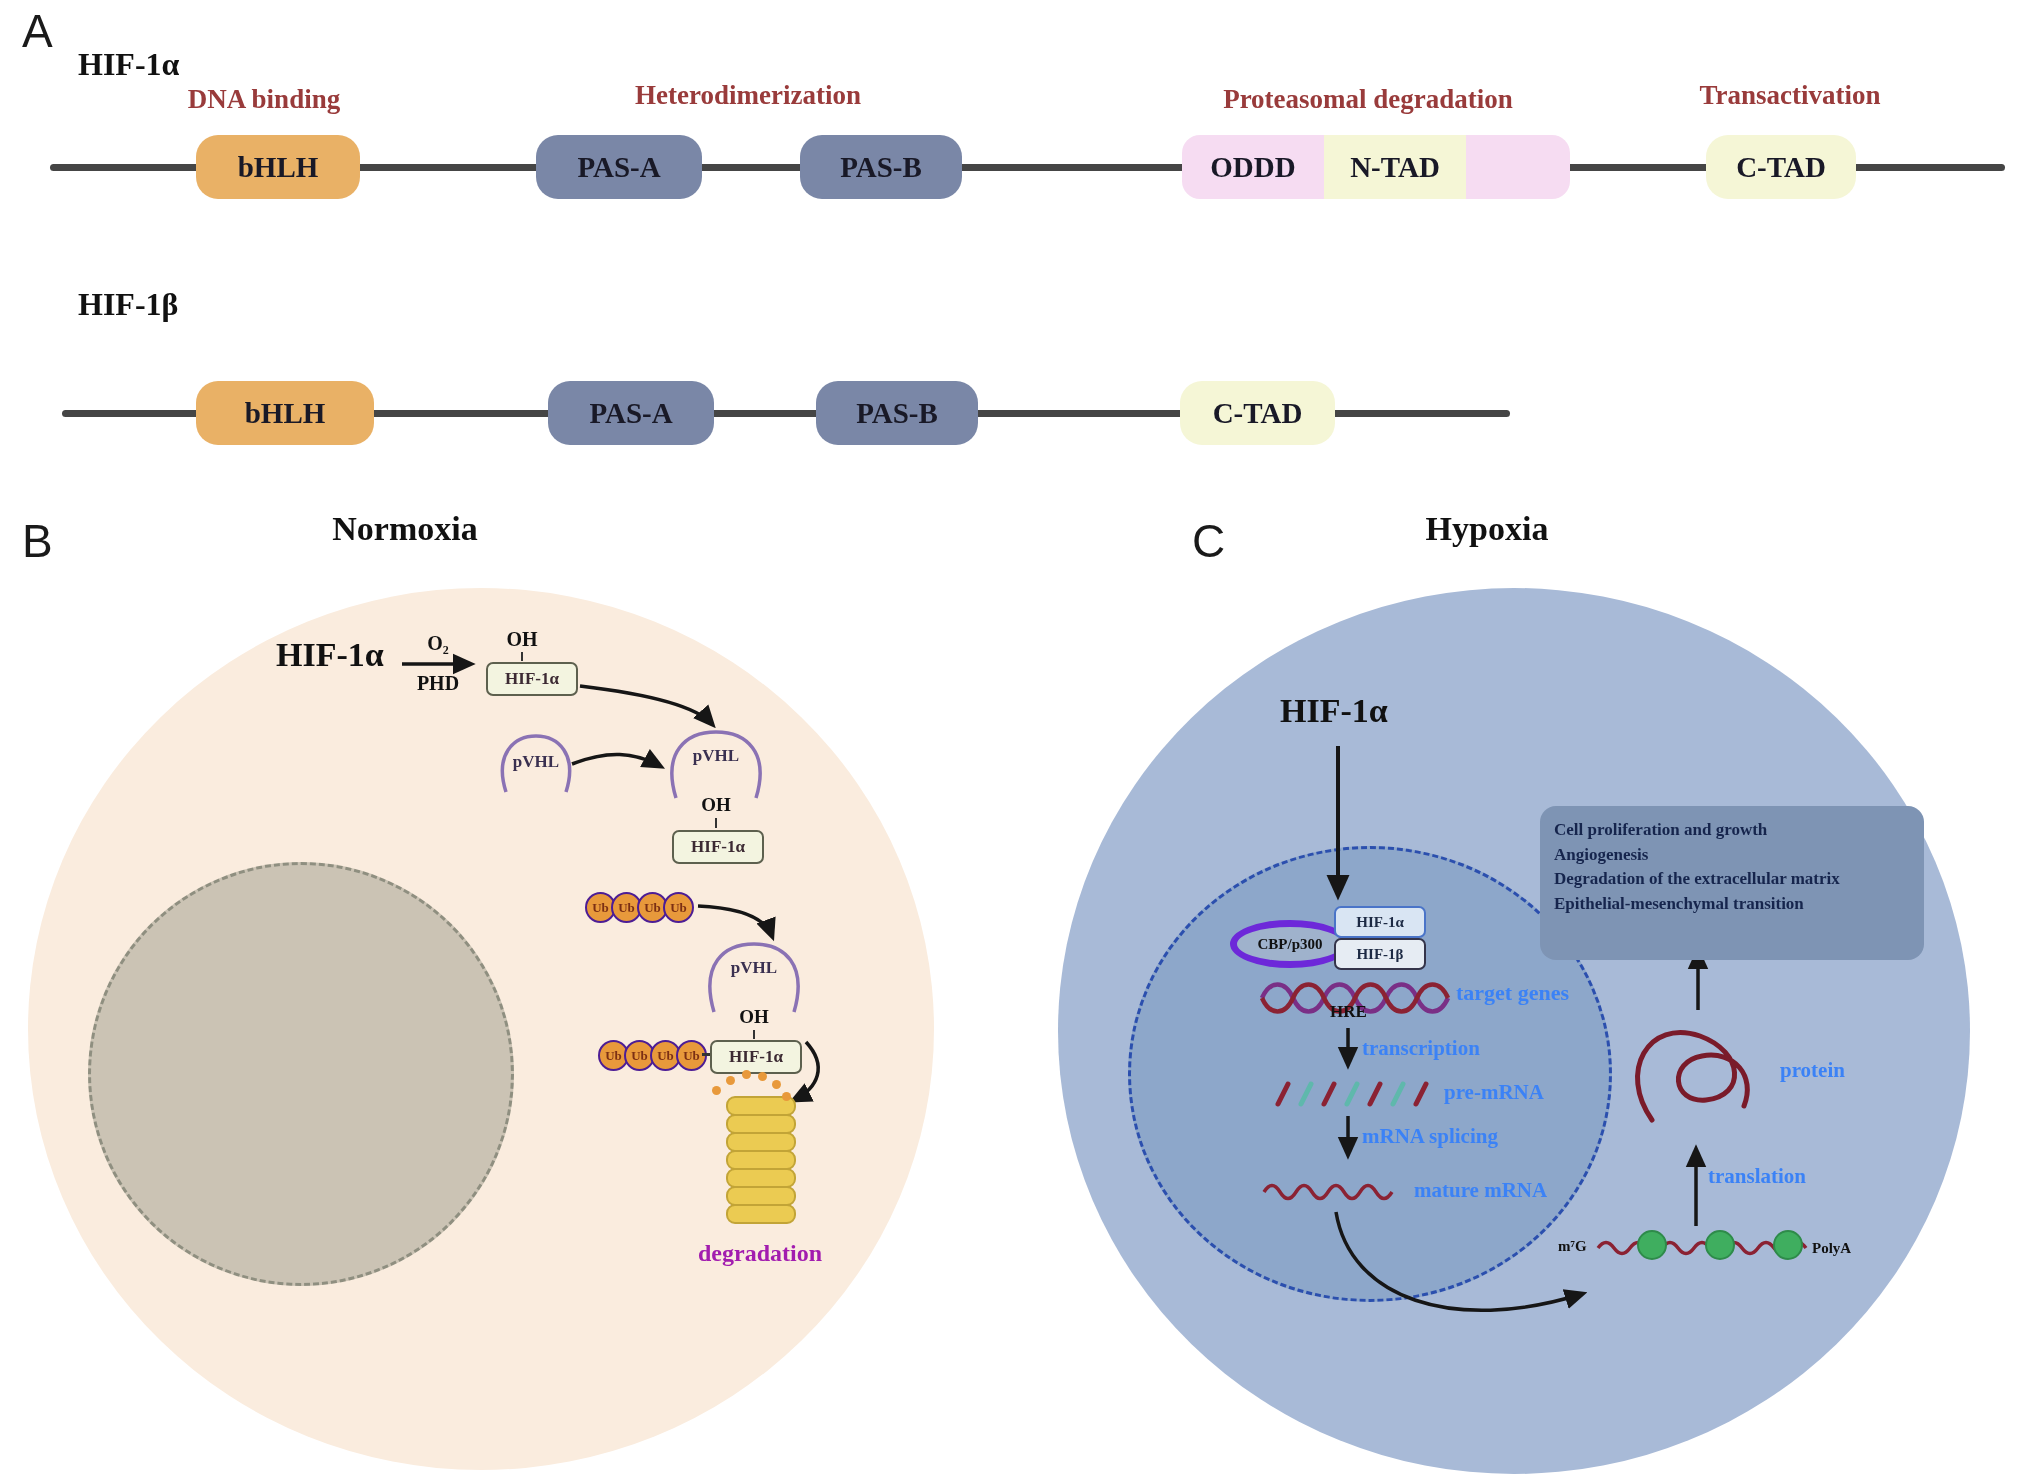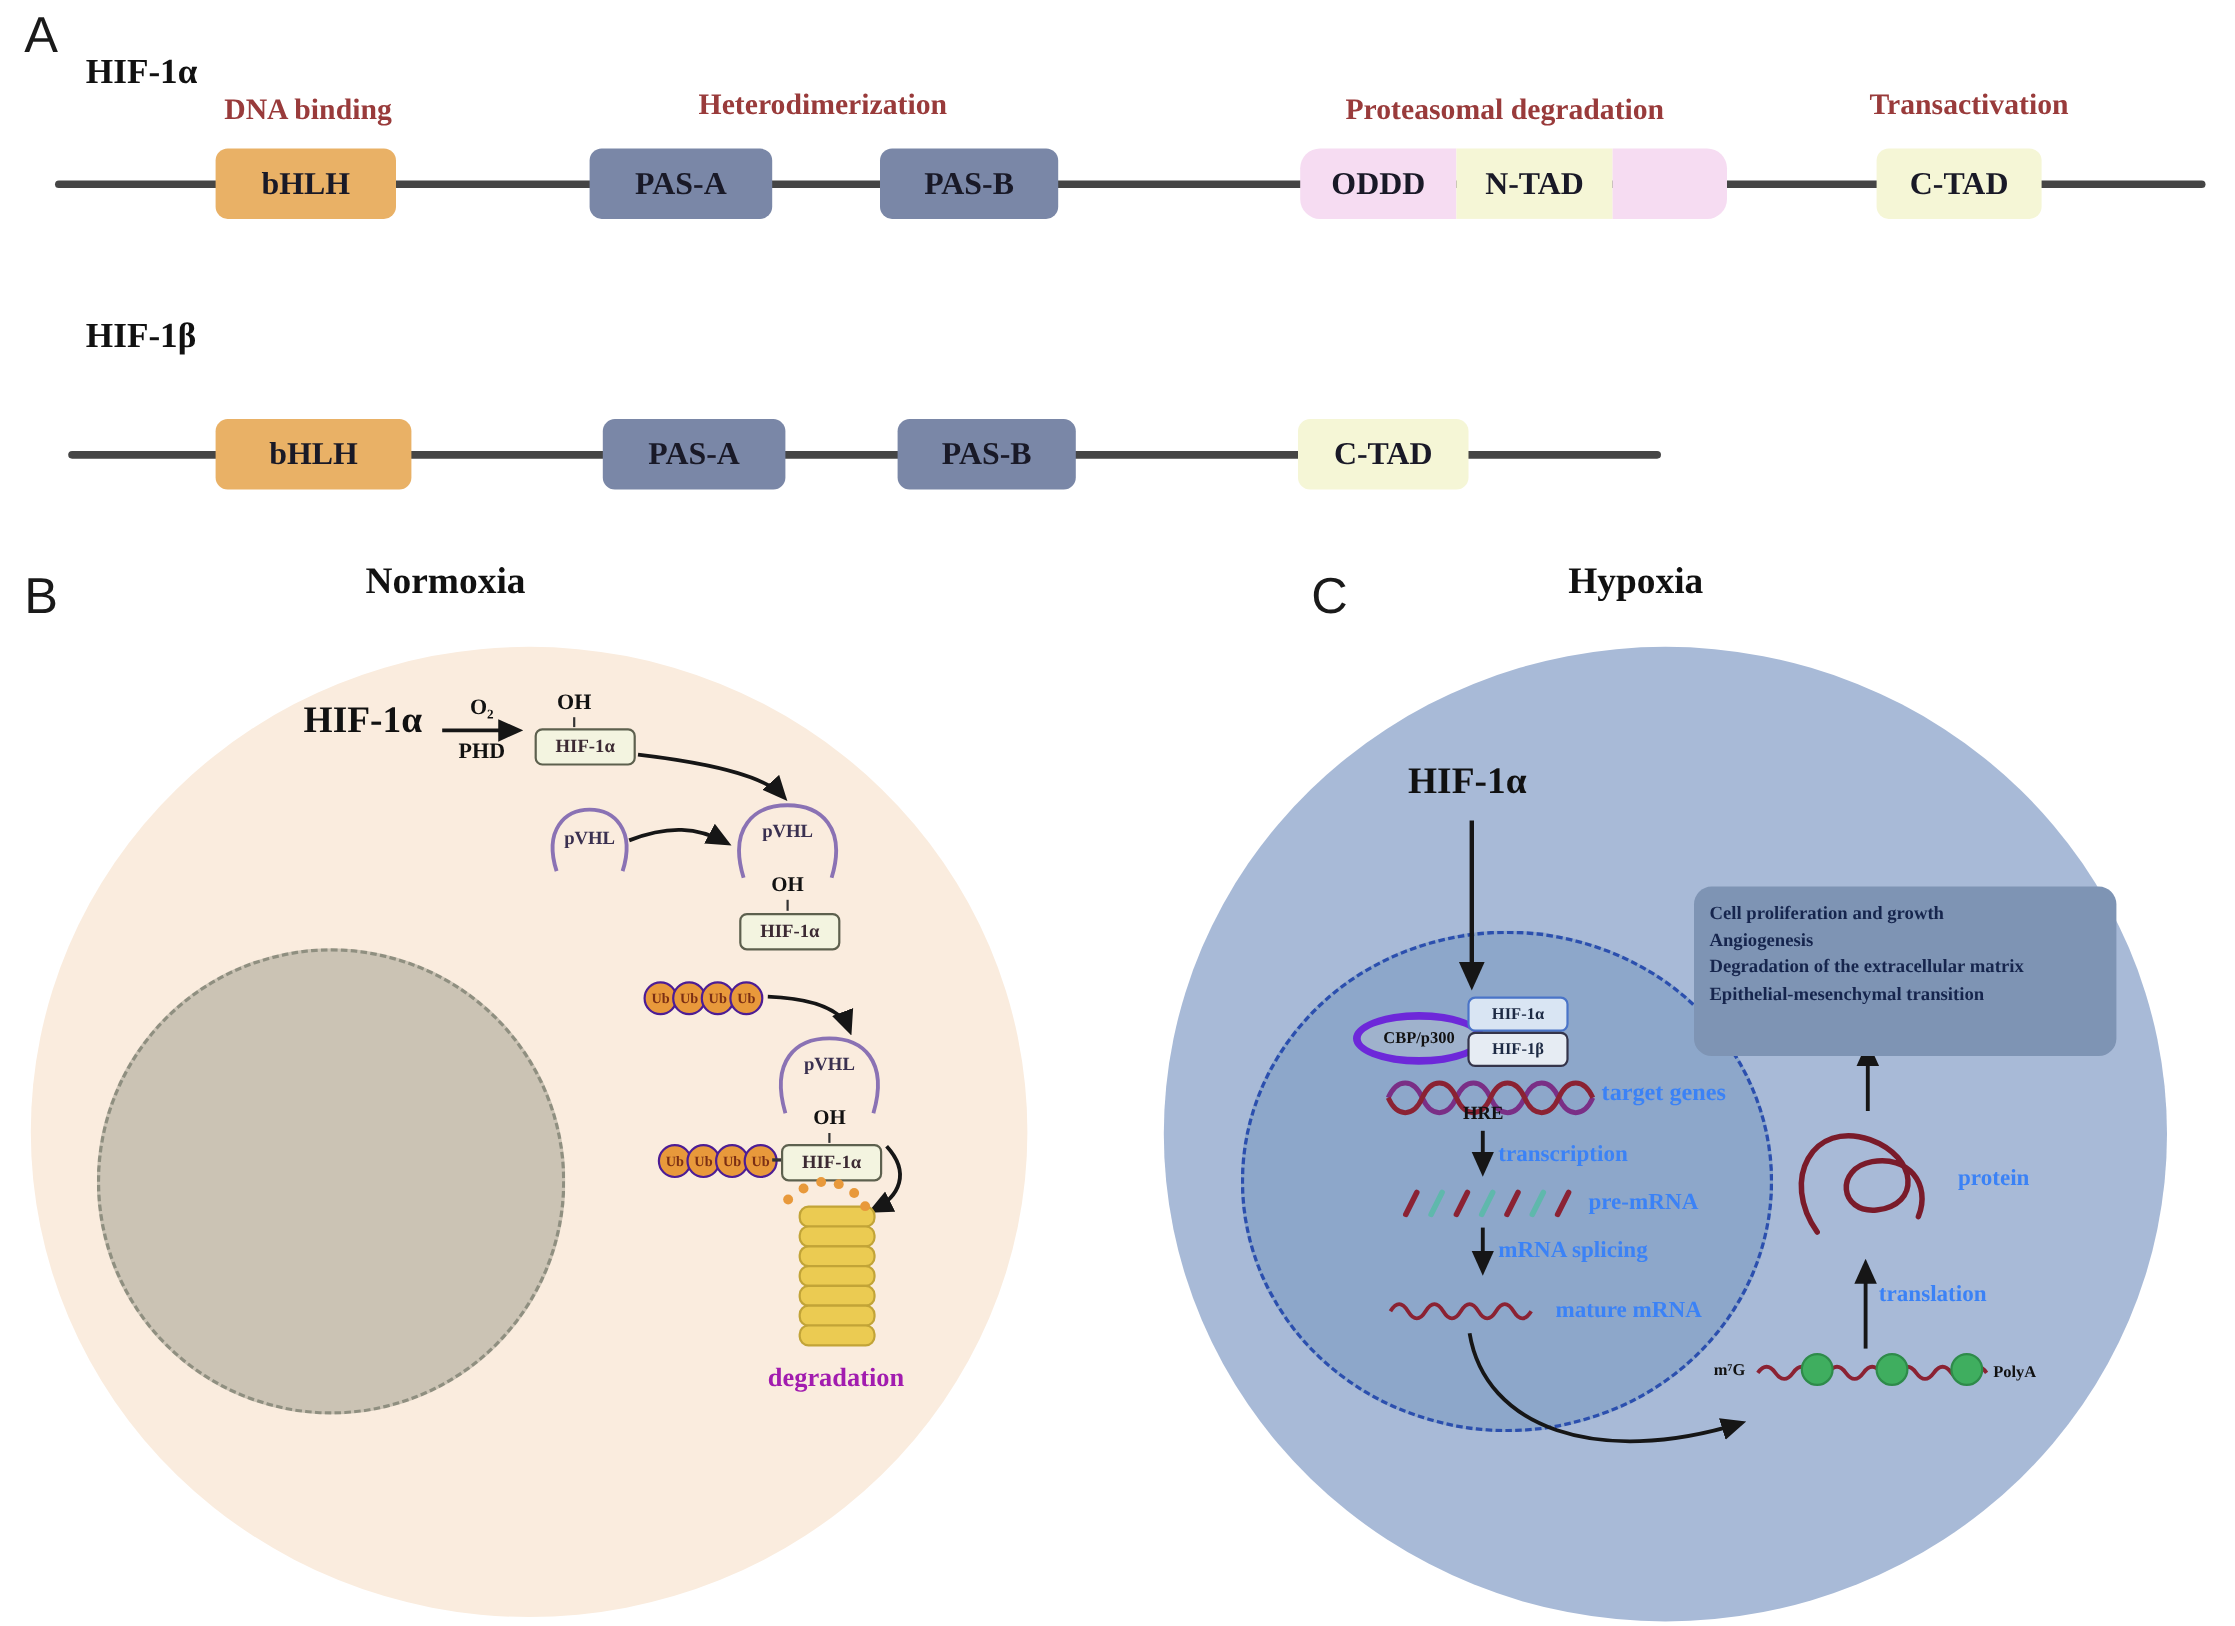--- a/index.html
+++ b/index.html
@@ -4,21 +4,21 @@
 <style>
   html,body{margin:0;padding:0;background:#fff}
   #canvas{position:relative;width:2032px;height:1478px;background:#ffffff;
           font-family:"Liberation Serif",serif;color:#111;overflow:hidden}
   .cx{transform:translateX(-50%)}
   .panel-letter{position:absolute;font-family:"Liberation Sans",sans-serif;font-size:46px;color:#1a1a1a}
   .pname{position:absolute;font-size:32px;font-weight:bold;white-space:nowrap}
   .anno{position:absolute;font-size:27px;font-weight:bold;color:#993B3B;white-space:nowrap}
   .backbone{position:absolute;height:7px;background:#454545;border-radius:4px}
   .domain{position:absolute;height:64px;display:flex;align-items:center;justify-content:center;
-          font-size:29px;font-weight:bold;color:#191927;border-radius:11px;white-space:nowrap}
+          font-size:29px;font-weight:bold;color:#191927;border-radius:22px;white-space:nowrap}
   .sect-title{position:absolute;font-size:34px;font-weight:bold;white-space:nowrap}
   .cell{position:absolute;border-radius:50%}
   .lab{position:absolute;font-weight:bold;white-space:nowrap}
   .badge{position:absolute;display:flex;align-items:center;justify-content:center;font-weight:bold;
          background:#F3F4E0;border:2px solid #5d604e;border-radius:7px;font-size:17px;color:#3c2a33;white-space:nowrap}
   .ub{position:absolute;width:27px;height:27px;border-radius:50%;background:#E8993B;border:2px solid #4c1d95;
       color:#7b2f14;font-size:13px;font-weight:bold;display:flex;align-items:center;justify-content:center}
   .vdash{position:absolute;width:2px;background:#333}
   .hdash{position:absolute;height:3px;background:#333}
   .red{color:#3b82f6}
@@ -31,21 +31,21 @@
 </style>
 </head>
 <body>
 
 <div id="canvas">
 
   <div class="panel-letter" style="left:22px;top:4px">A</div>
 
   <div class="pname" style="left:78px;top:46px">HIF-1α</div>
 
-  <div class="anno cx" style="left:280px;top:84px">DNA binding</div>
+  <div class="anno cx" style="left:264px;top:84px">DNA binding</div>
   <div class="anno cx" style="left:748px;top:80px">Heterodimerization</div>
   <div class="anno cx" style="left:1368px;top:84px">Proteasomal degradation</div>
   <div class="anno cx" style="left:1790px;top:80px">Transactivation</div>
 
   <div class="backbone" style="left:50px;top:164px;width:1955px"></div>
 
   <div class="domain" style="left:196px;top:135px;width:164px;background:#E9B166">bHLH</div>
   <div class="domain" style="left:536px;top:135px;width:166px;background:#7A87A7">PAS-A</div>
   <div class="domain" style="left:800px;top:135px;width:162px;background:#7A87A7">PAS-B</div>
   <div class="domain" style="left:1182px;top:135px;width:142px;background:#F6DCF2;border-radius:18px 0 0 18px">ODDD</div>

